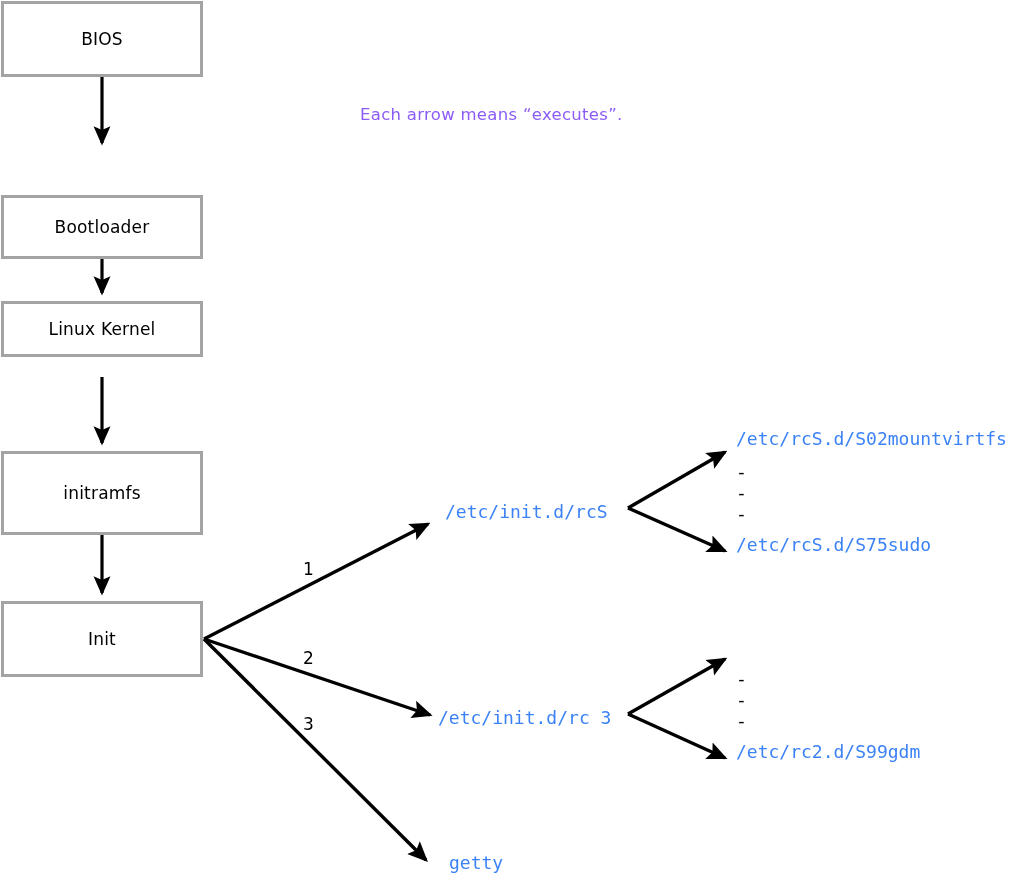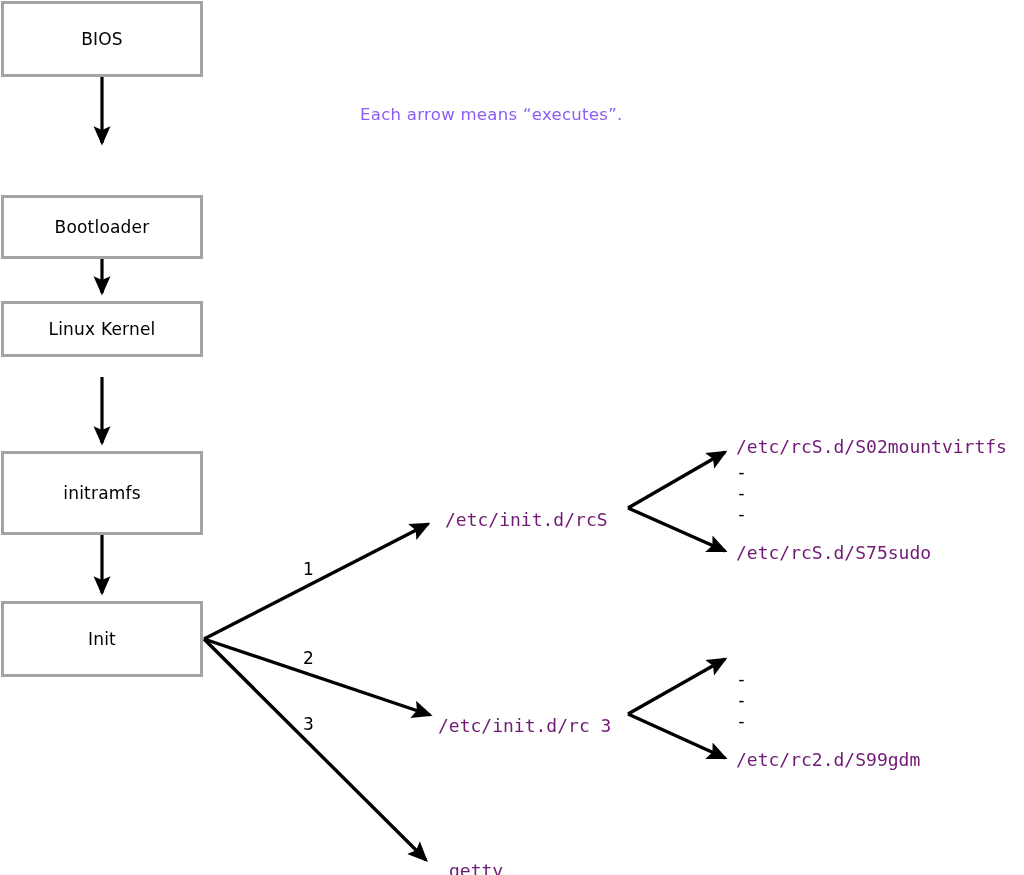--- a/index.html
+++ b/index.html
@@ -44,24 +44,23 @@
     font-family: "DejaVu Sans", "Liberation Sans", sans-serif;
     font-size: 16.5px;
     color: #8b5cf6;
     white-space: nowrap;
     letter-spacing: 0.3px;
   }
   .mono {
     position: absolute;
     font-family: "DejaVu Sans Mono", "Liberation Mono", monospace;
     font-size: 18px;
-    color: #701a75;
+    color: #3b82f6;
     white-space: nowrap;
     line-height: 1;
-    margin-top: 8px;
   }
   .dash {
     position: absolute;
     font-family: "DejaVu Sans Mono", "Liberation Mono", monospace;
     font-size: 18px;
     color: #000000;
     line-height: 1;
   }
   .edge-num {
     position: absolute;

